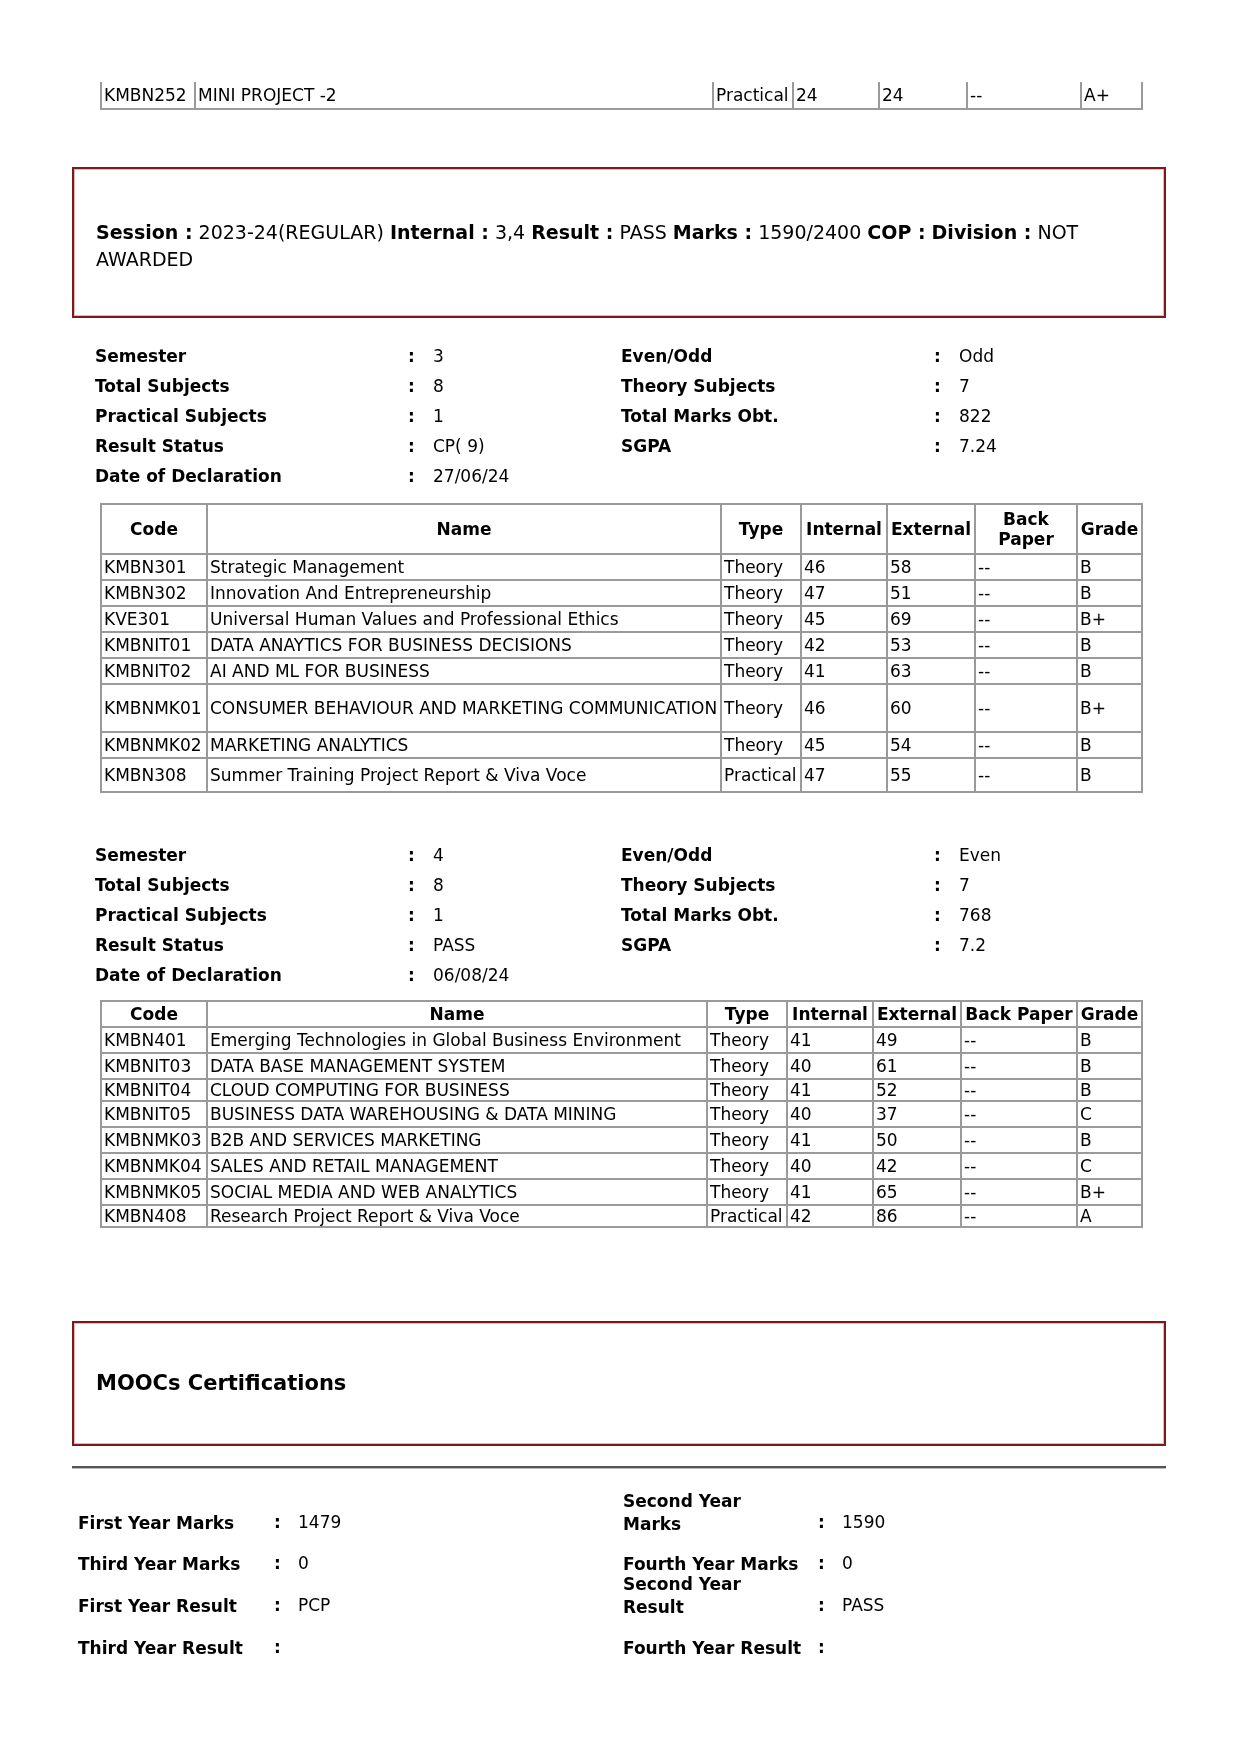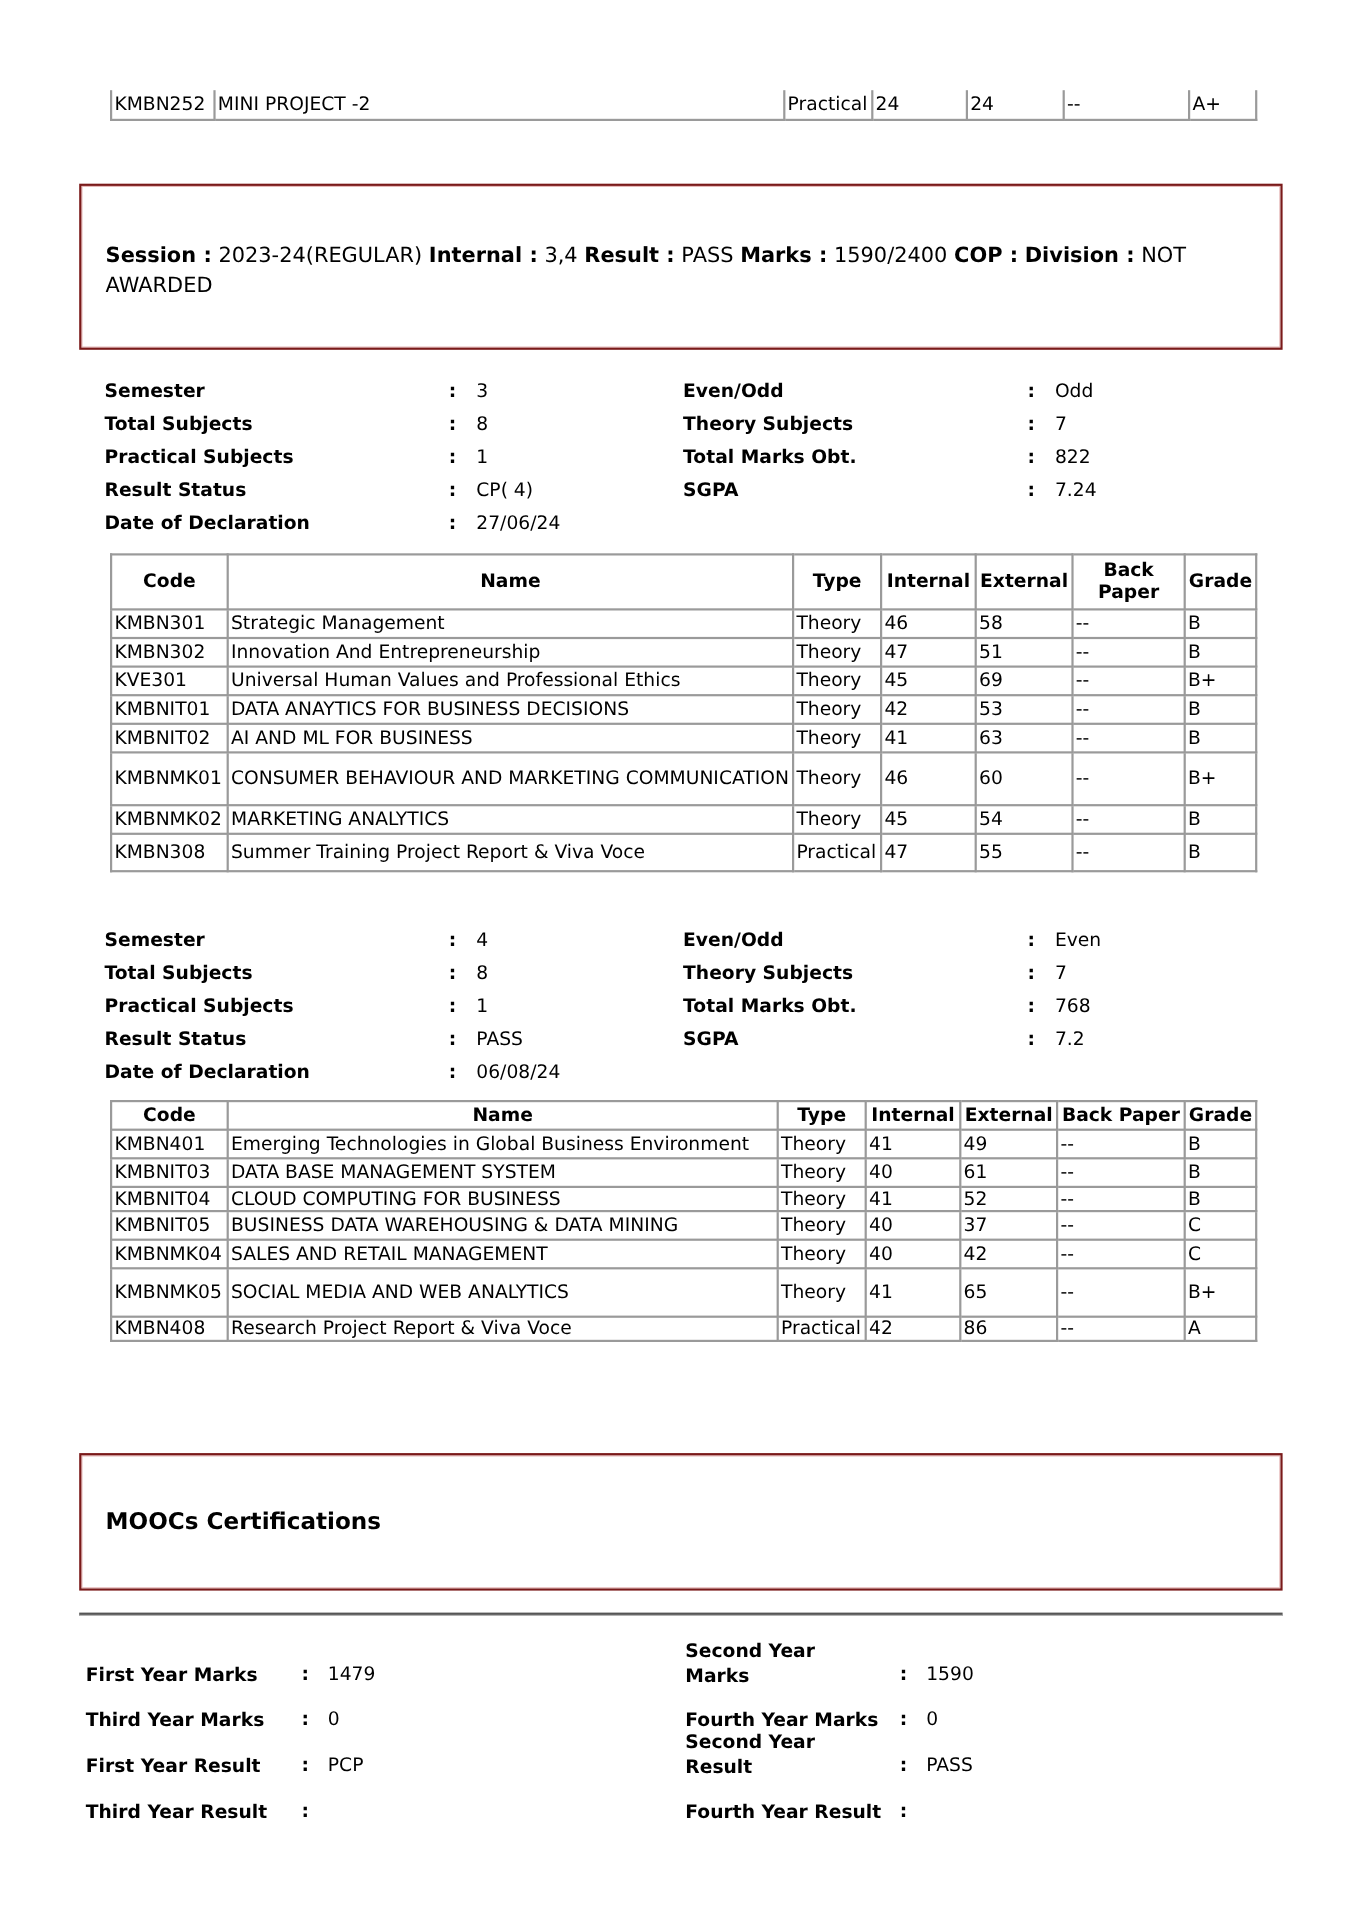--- a/index.html
+++ b/index.html
@@ -109,21 +109,21 @@
     <span class="lbl" style="left:0">Practical Subjects</span>
     <span class="colon" style="left:313px">:</span>
     <span class="val" style="left:338px">1</span>
     <span class="lbl" style="left:526px">Total Marks Obt.</span>
     <span class="colon" style="left:839px">:</span>
     <span class="val" style="left:864px">822</span>
   </div>
   <div class="row" style="top:90px">
     <span class="lbl" style="left:0">Result Status</span>
     <span class="colon" style="left:313px">:</span>
-    <span class="val" style="left:338px">CP( 4)</span>
+    <span class="val" style="left:338px">CP( 9)</span>
     <span class="lbl" style="left:526px">SGPA</span>
     <span class="colon" style="left:839px">:</span>
     <span class="val" style="left:864px">7.24</span>
   </div>
   <div class="row" style="top:120px">
     <span class="lbl" style="left:0">Date of Declaration</span>
     <span class="colon" style="left:313px">:</span>
     <span class="val" style="left:338px">27/06/24</span>
   </div>
 </div>
@@ -313,29 +313,38 @@
   <tr style="height:26px">
     <td>KMBNIT05</td>
     <td>BUSINESS DATA WAREHOUSING &amp; DATA MINING</td>
     <td>Theory</td>
     <td>40</td>
     <td>37</td>
     <td>--</td>
     <td>C</td>
   </tr>
   <tr style="height:26px">
+    <td>KMBNMK03</td>
+    <td>B2B AND SERVICES MARKETING</td>
+    <td>Theory</td>
+    <td>41</td>
+    <td>50</td>
+    <td>--</td>
+    <td>B</td>
+  </tr>
+  <tr style="height:26px">
     <td>KMBNMK04</td>
     <td>SALES AND RETAIL MANAGEMENT</td>
     <td>Theory</td>
     <td>40</td>
     <td>42</td>
     <td>--</td>
     <td>C</td>
   </tr>
-  <tr style="height:44px">
+  <tr style="height:26px">
     <td>KMBNMK05</td>
     <td>SOCIAL MEDIA AND WEB ANALYTICS</td>
     <td>Theory</td>
     <td>41</td>
     <td>65</td>
     <td>--</td>
     <td>B+</td>
   </tr>
   <tr style="height:20px">
     <td>KMBN408</td>

